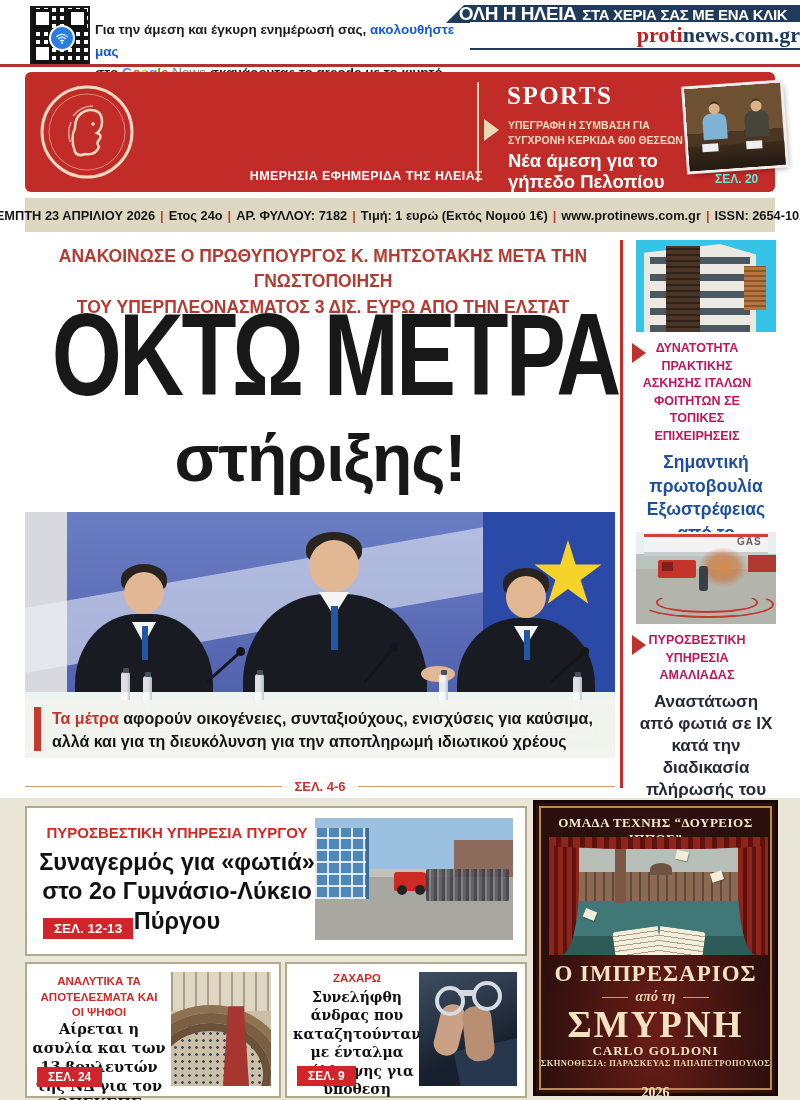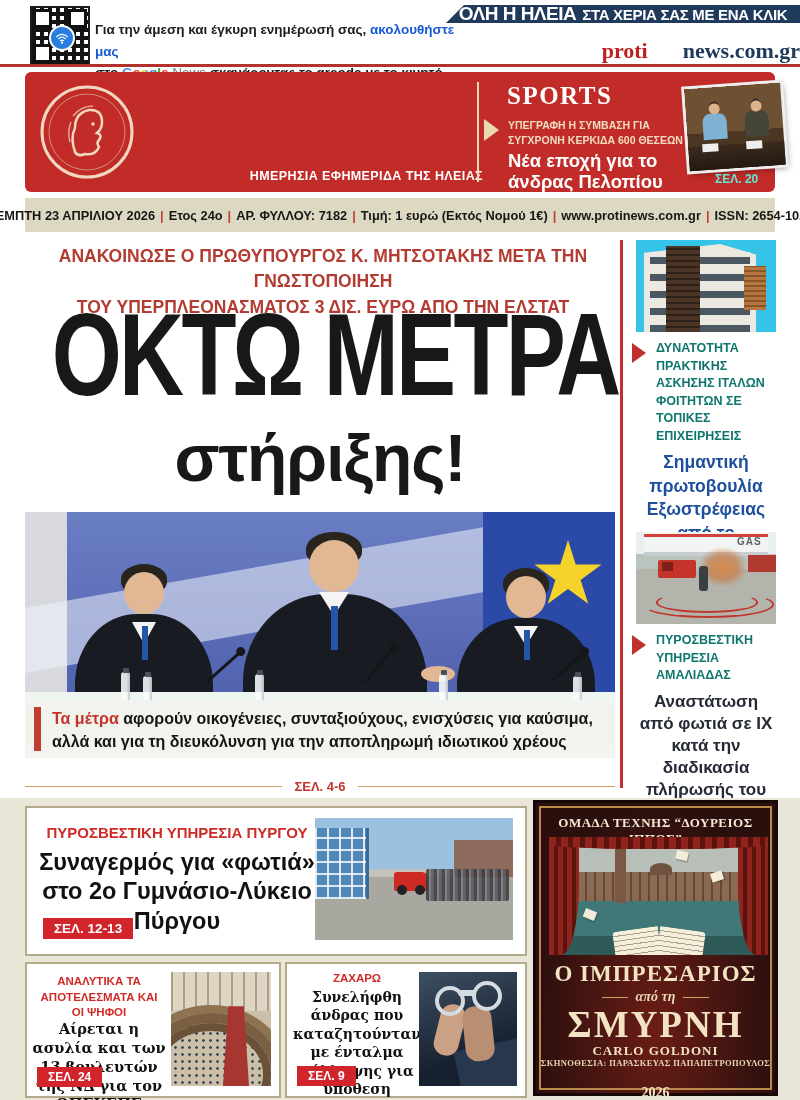--- a/index.html
+++ b/index.html
@@ -18,23 +18,23 @@
   .topcaption{left:95px;top:19px;width:360px;font-size:13.5px;font-weight:700;color:#1c1c1c;line-height:1.6;}
   .follow{color:#1558d6;}
   .gword{background:linear-gradient(90deg,#4285F4 0 20%,#EA4335 20% 38%,#FBBC05 38% 52%,#4285F4 52% 70%,#34A853 70% 85%,#EA4335 85% 100%);
          -webkit-background-clip:text;background-clip:text;color:transparent;font-weight:700;}
   .nword{color:#75797e;font-weight:500;}
   .promo{left:446px;top:5px;width:354px;height:18px;background:#203a5c;
          clip-path:polygon(18px 0,100% 0,100% 100%,0 100%);
          color:#fff;display:flex;align-items:center;justify-content:center;gap:6px;white-space:nowrap;}
   .promo b{font-size:19px;letter-spacing:-.5px;}
   .promo span{font-size:15px;font-weight:700;letter-spacing:-.3px;}
-  .sitebox{left:470px;top:38px;width:330px;height:26px;background:#fff;border-bottom:2px solid #203a5c;
+  .sitebox{left:470px;top:22px;width:330px;height:26px;background:#fff;border-bottom:2px solid #203a5c;
            display:flex;align-items:center;justify-content:flex-end;
-           font-family:"Liberation Serif",serif;font-size:22px;font-weight:700;gap:35px;}
+           font-family:"Liberation Serif",serif;font-size:22px;font-weight:700;}
   .brand-red{color:#c11f1f;}
   .brand-dark{color:#203a5c;}
   .toprule{left:0;top:64px;width:800px;height:3px;background:#b5312d;}
 
   
   .masthead{left:25px;top:72px;width:750px;height:120px;background:#c12b28;border-radius:6px;}
   .coin{left:12px;top:10px;width:100px;height:100px;}
   .mast-title{left:128px;top:-10px;font-size:94px;line-height:1;font-weight:800;color:#fff;letter-spacing:-3px;}
   .mast-tagline{left:140px;top:97px;width:318px;text-align:right;color:#fff;font-weight:700;
                 font-size:12.5px;letter-spacing:.4px;}
@@ -127,21 +127,21 @@
   .g-smoke{position:absolute;left:44%;top:16%;width:36%;height:44%;border-radius:50%;
            background:radial-gradient(closest-side,#d78b4a,rgba(201,118,63,.65) 60%,transparent);}
   .g-fighter{position:absolute;left:45%;top:37%;width:9px;height:25px;background:#3a3f46;border-radius:3px;}
   .g-hose1{position:absolute;left:4%;bottom:6%;width:92%;height:26%;border:2px solid #c0392f;
            border-radius:50%;border-top-color:transparent;border-left-color:transparent;}
   .g-hose2{position:absolute;left:14%;bottom:12%;width:70%;height:18%;border:2px solid #c0392f;
            border-radius:50%;border-top-color:transparent;}
   .sb-row{position:relative;margin-top:8px;}
   .sb-arrow{position:absolute;left:-4px;top:3px;width:0;height:0;border-left:14px solid #c0302c;
             border-top:10px solid transparent;border-bottom:10px solid transparent;}
-  .sb-kicker{margin-left:20px;width:122px;color:#0f766e;font-weight:800;
+  .sb-kicker{margin-left:0;width:122px;text-align:center;color:#be185d;font-weight:800;
              font-size:12.5px;line-height:1.4;}
   .sb-h{width:140px;text-align:center;font-weight:800;margin-top:6px;}
   .sb-h.h1{color:#1d4f9e;font-size:17.5px;line-height:1.35;}
   .sb-h.h2{color:#262a36;font-size:17px;line-height:1.3;}
   .sb-page{width:136px;text-align:right;color:#cf2b26;font-weight:800;font-size:11px;margin-top:6px;}
 
   
   .bottom{left:0;top:798px;width:800px;height:302px;background:#ebe7d8;}
   .card{position:absolute;background:#fff;border:2px solid #b3aa8c;}
   .badge{display:inline-block;background:#d2252b;color:#fff;font-weight:800;padding:3px 11px;}
@@ -266,21 +266,21 @@
         <path d="M38 70 Q33 56 38 46 Q38 31 52 28 Q65 27 65 40 Q65 47 60 51 Q66 53 62 58 Q59 61 62 65 Q58 74 48 72 Q41 75 38 70 Z" fill="none" stroke="#f2d8c0" stroke-width="2.5"></path>
         <circle cx="56" cy="42" r="1.8" fill="#f2d8c0"></circle>
         <path d="M36 34 Q44 24 56 24 M34 40 Q30 50 33 60" fill="none" stroke="#f2d8c0" stroke-width="1.5" opacity=".7"></path>
       </svg>
     </div>
     <div class="abs mast-tagline">ΗΜΕΡΗΣΙΑ ΕΦΗΜΕΡΙΔΑ ΤΗΣ ΗΛΕΙΑΣ</div>
     <div class="abs mast-divider"></div>
     <div class="abs mast-arrow"></div>
     <div class="abs sports-label">SPORTS</div>
     <div class="abs sports-kicker">ΥΠΕΓΡΑΦΗ Η ΣΥΜΒΑΣΗ ΓΙΑ ΣΥΓΧΡΟΝΗ ΚΕΡΚΙΔΑ 600 ΘΕΣΕΩΝ</div>
-    <div class="abs sports-headline">Νέα εποχή για το άνδρας Πελοπίου</div>
+    <div class="abs sports-headline">Νέα άμεση για το γήπεδο Πελοπίου</div>
     <div class="abs sports-photo">
       <div class="sp-man sp-m1"></div>
       <div class="sp-man sp-m2"></div>
       <div class="sp-desk"></div>
       <div class="sp-paper" style="left:14px"></div>
       <div class="sp-paper" style="left:58px"></div>
     </div>
     <div class="abs sports-page">ΣΕΛ. 20</div>
   </div>
 

